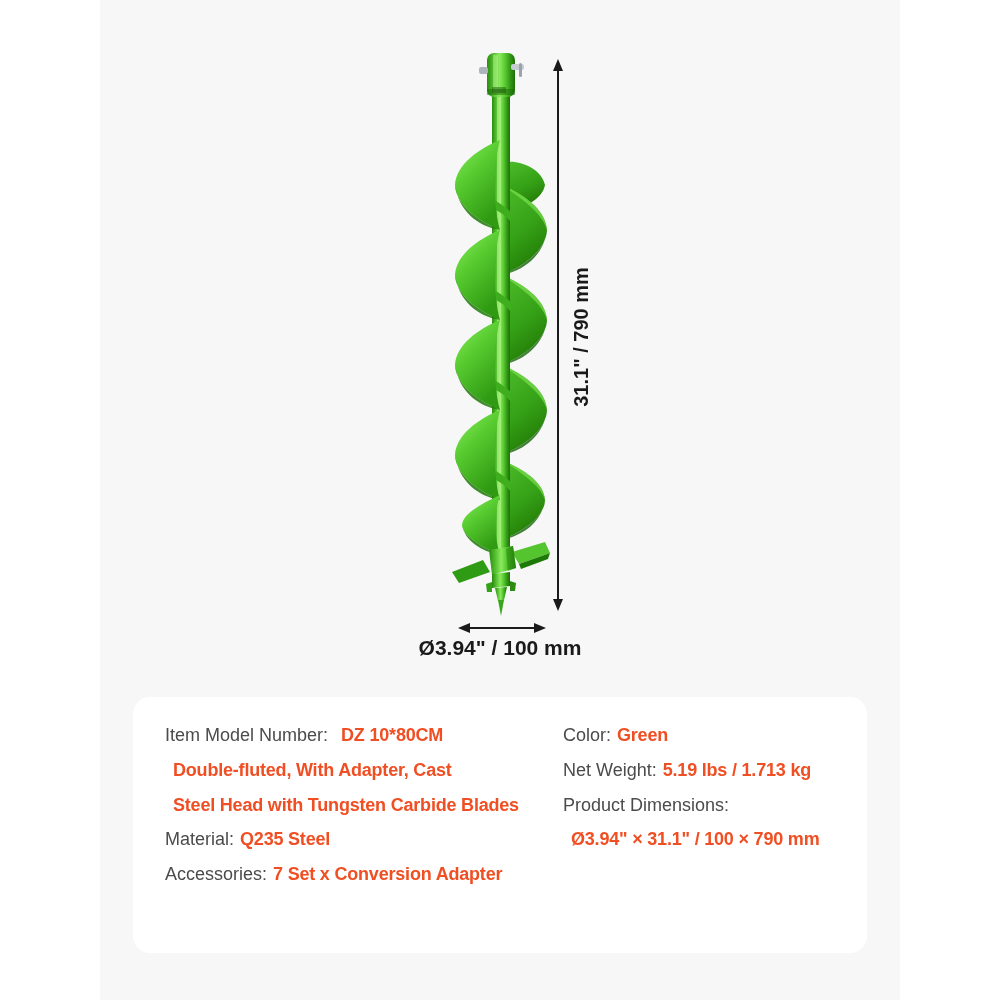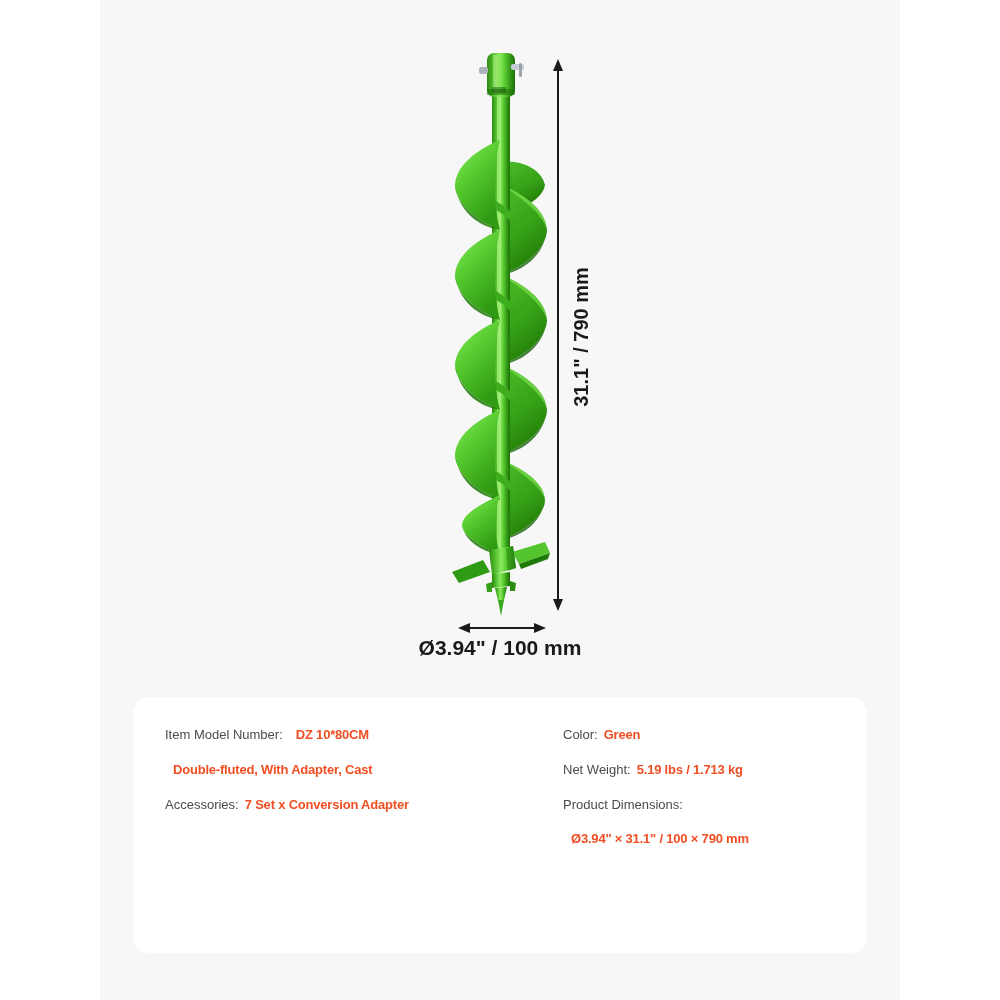--- a/index.html
+++ b/index.html
@@ -20,21 +20,21 @@
   }
   .dim-width-label{
     position:absolute;left:400px;top:636px;width:200px;
     text-align:center;font-size:21px;line-height:24px;
   }
   .spec-panel{
     position:absolute;left:133px;top:697px;width:734px;height:256px;
     background:#ffffff;border-radius:17px;
   }
   .spec-col{
-    position:absolute;top:21px;font-size:13px;line-height:34.8px;
+    position:absolute;top:21px;font-size:18px;line-height:34.8px;
     white-space:nowrap;color:#4b4b4b;
   }
   .spec-col-left{left:32px;}
   .spec-col-right{left:430px;}
   .spec-row{height:34.8px;}
   .lbl{color:#4b4b4b;font-weight:400;}
   .val{color:#f04e23;font-weight:700;margin-left:6px;letter-spacing:-0.2px;}
   .lbl:empty + .val{margin-left:8px;}
   .val.wide-gap{margin-left:13px;}
 </style>
@@ -169,20 +169,26 @@
 
   <div class="spec-panel">
     <div class="spec-col spec-col-left">
       <div class="spec-row">
         <span class="lbl">Item Model Number:</span><span class="val wide-gap">DZ 10*80CM</span>
       </div>
       <div class="spec-row">
         <span class="lbl"></span><span class="val">Double-fluted, With Adapter, Cast</span>
       </div>
       <div class="spec-row">
+        <span class="lbl"></span><span class="val">Steel Head with Tungsten Carbide Blades</span>
+      </div>
+      <div class="spec-row">
+        <span class="lbl">Material:</span><span class="val">Q235 Steel</span>
+      </div>
+      <div class="spec-row">
         <span class="lbl">Accessories:</span><span class="val">7 Set x Conversion Adapter</span>
       </div>
     </div>
     <div class="spec-col spec-col-right">
       <div class="spec-row">
         <span class="lbl">Color:</span><span class="val">Green</span>
       </div>
       <div class="spec-row">
         <span class="lbl">Net Weight:</span><span class="val">5.19 lbs / 1.713 kg</span>
       </div>

